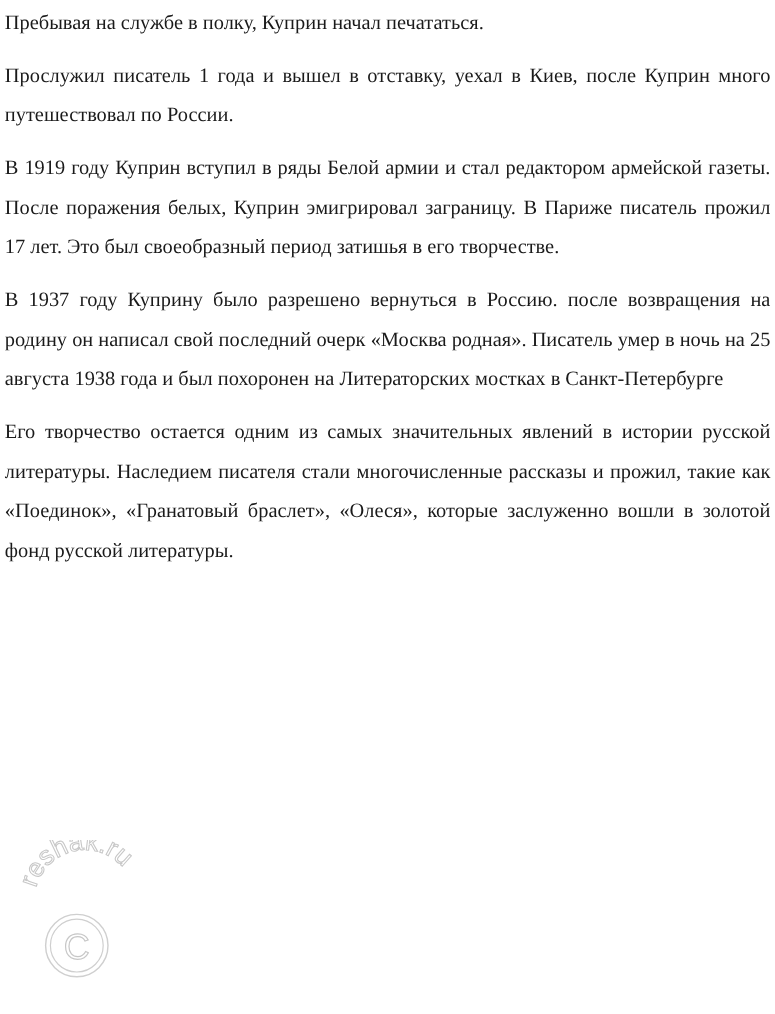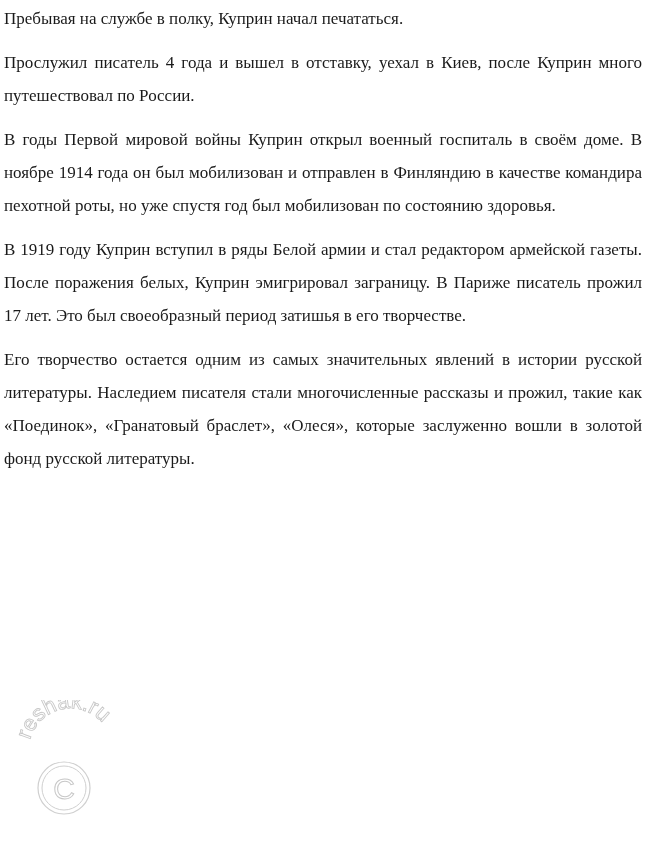--- a/index.html
+++ b/index.html
@@ -37,23 +37,23 @@
       height: 130px;
       pointer-events: none;
       opacity: 0.55;
     }
   </style>
 </head>
 <body>
 
 <div class="doc">
   <p class="para">Пребывая на службе в полку, Куприн начал печататься.</p>
-  <p class="para">Прослужил писатель 4 года и вышел в отставку, уехал в Киев, после Куприн много путешествовал по России.</p>
-  <p class="para">В годы Первой мировой войны Куприн открыл военный госпиталь в своём доме. В ноябре 1914 года он был мобилизован и отправлен в Финляндию в качестве командира пехотной роты, но уже спустя год был мобилизован по состоянию здоровья.</p>
+  <p class="para">Прослужил писатель 1 года и вышел в отставку, уехал в Киев, после Куприн много путешествовал по России.</p>
   <p class="para">В 1919 году Куприн вступил в ряды Белой армии и стал редактором армейской газеты. После поражения белых, Куприн эмигрировал заграницу. В Париже писатель прожил 17 лет. Это был своеобразный период затишья в его творчестве.</p>
+  <p class="para">В 1937 году Куприну было разрешено вернуться в Россию. после возвращения на родину он написал свой последний очерк «Москва родная». Писатель умер в ночь на 25 августа 1938 года и был похоронен на Литераторских мостках в Санкт-Петербурге</p>
   <p class="para">Его творчество остается одним из самых значительных явлений в истории русской литературы. Наследием писателя стали многочисленные рассказы и прожил, такие как «Поединок», «Гранатовый браслет», «Олеся», которые заслуженно вошли в золотой фонд русской литературы.</p>
 </div>
 
 <div class="watermark">
   <svg width="120" height="130" viewBox="0 0 120 130">
     <defs>
       <path id="wmArc" d="M 18 40 A 42 42 0 0 1 100 58"></path>
     </defs>
     <text font-family="Liberation Sans, sans-serif" font-size="22" fill="none" stroke="#9a9a9a" stroke-width="0.9">
       <textPath href="#wmArc">reshak.ru</textPath>

